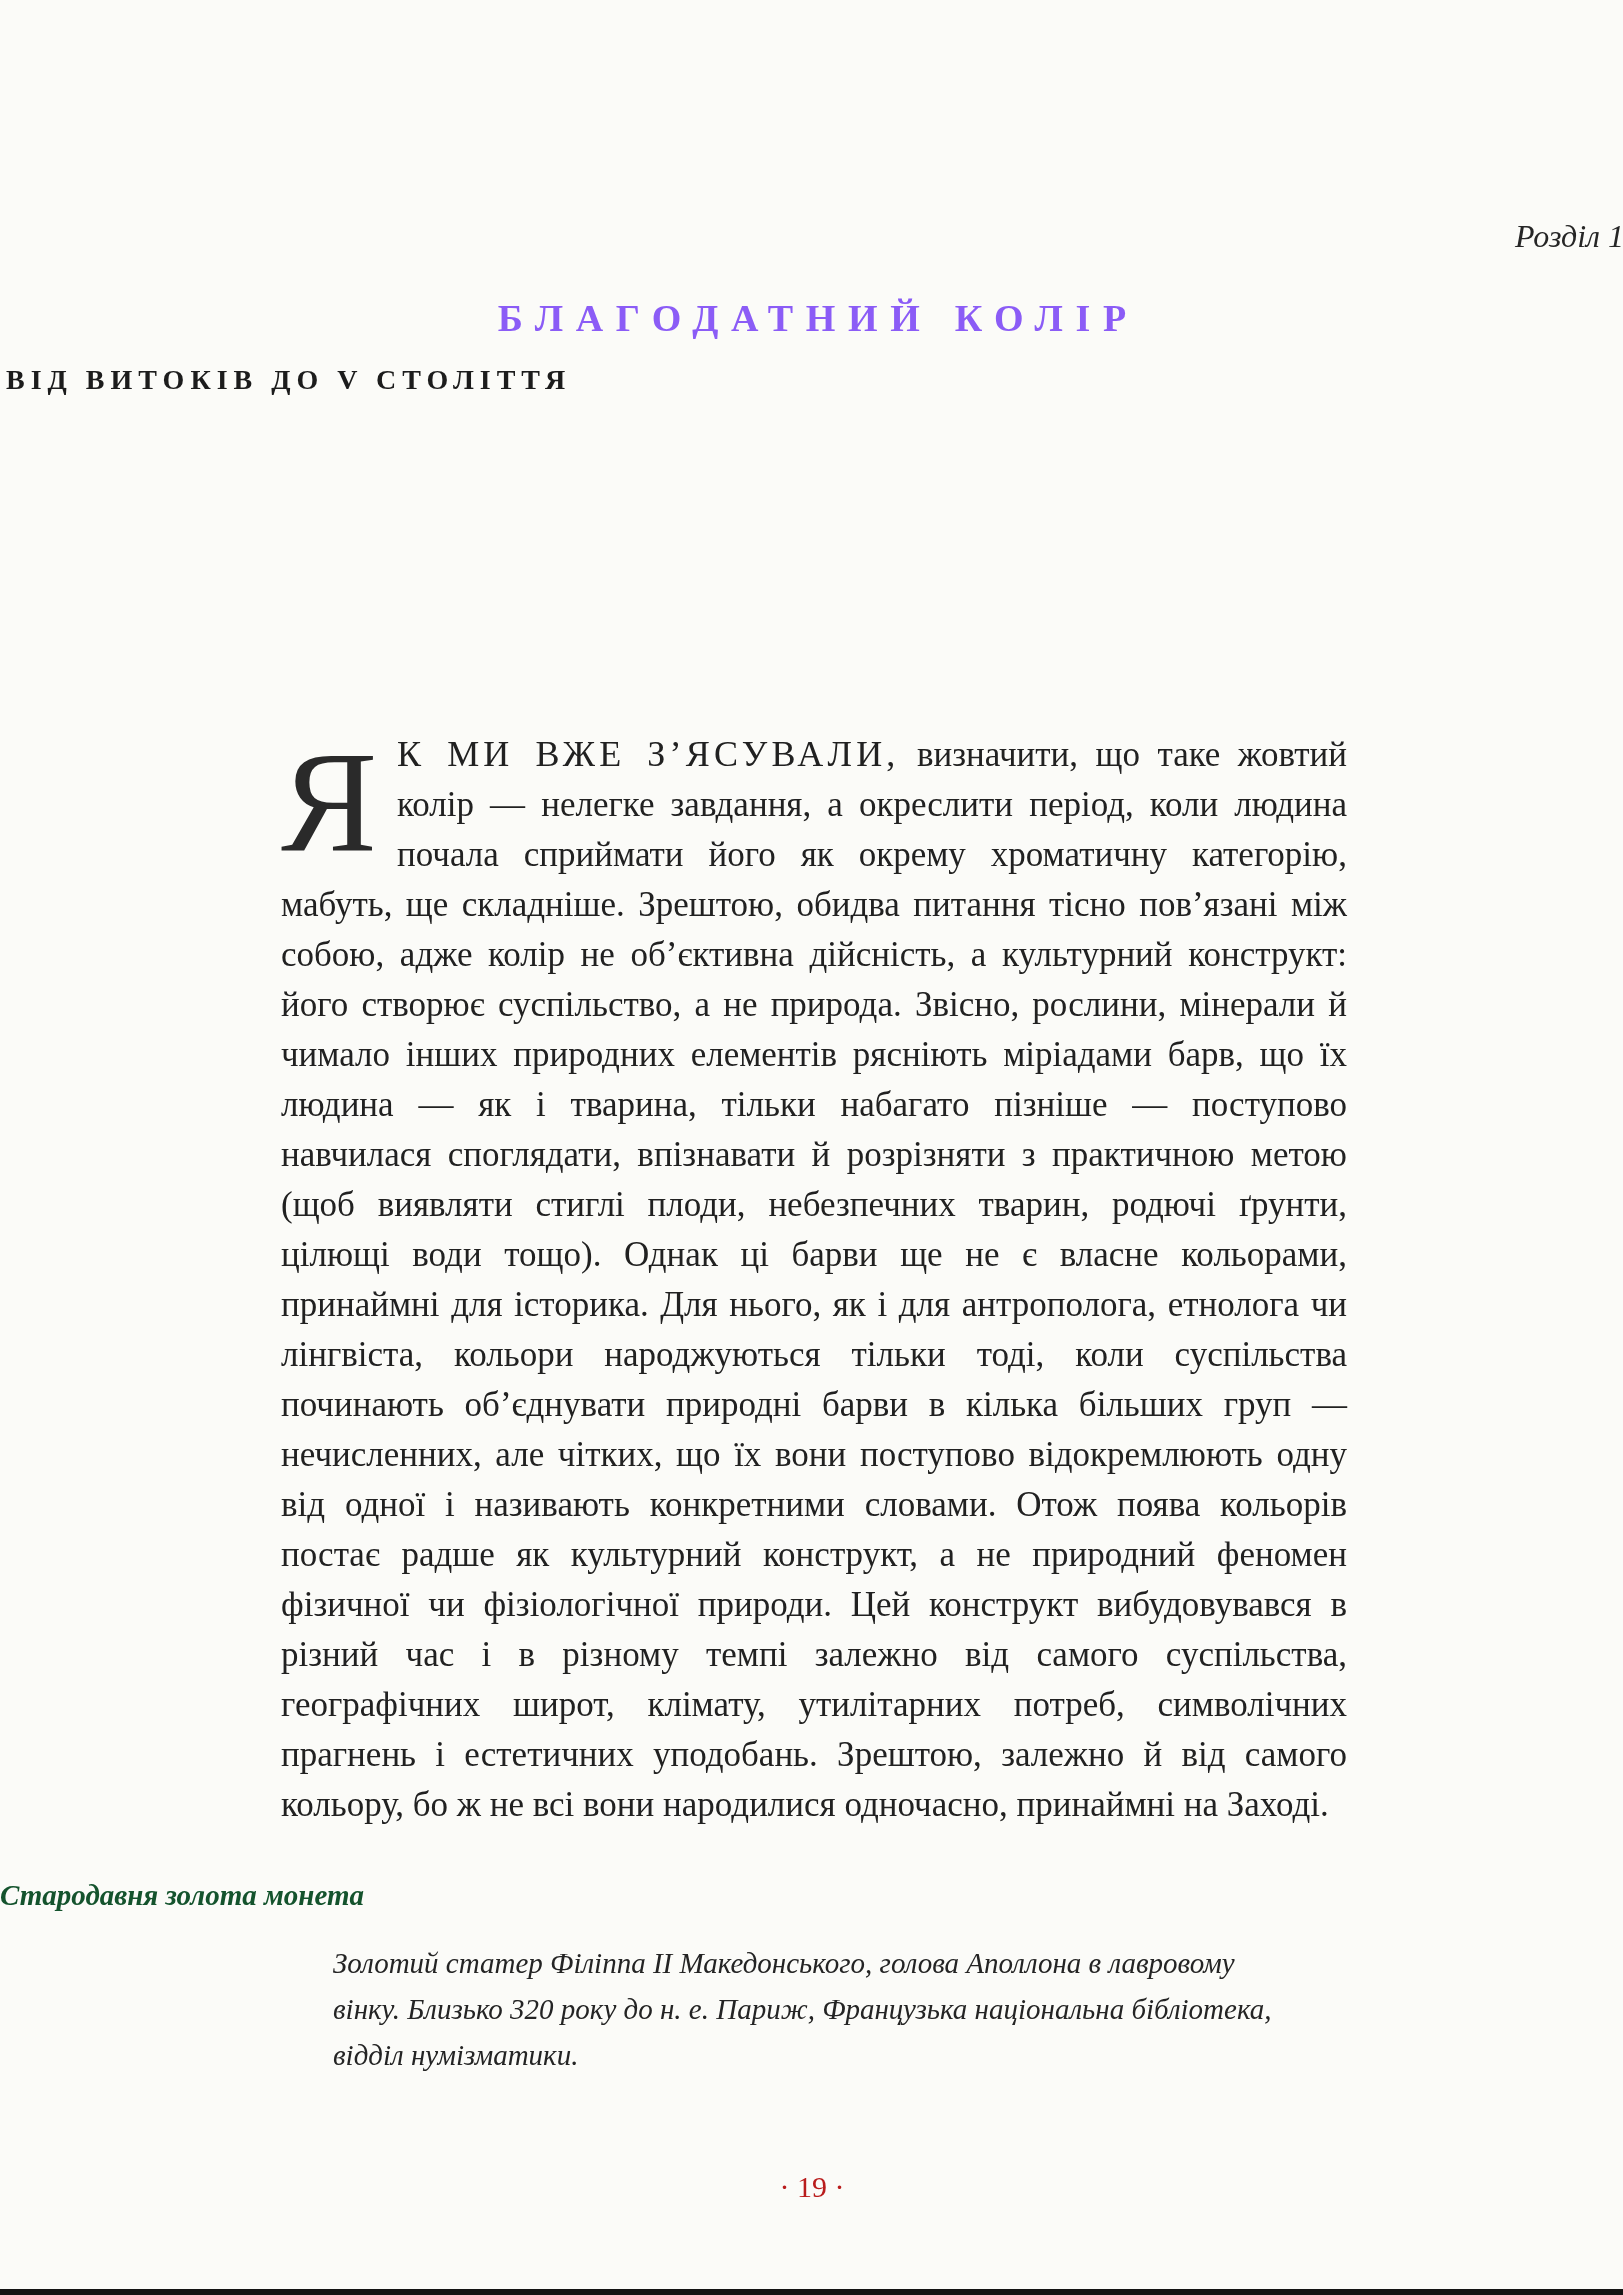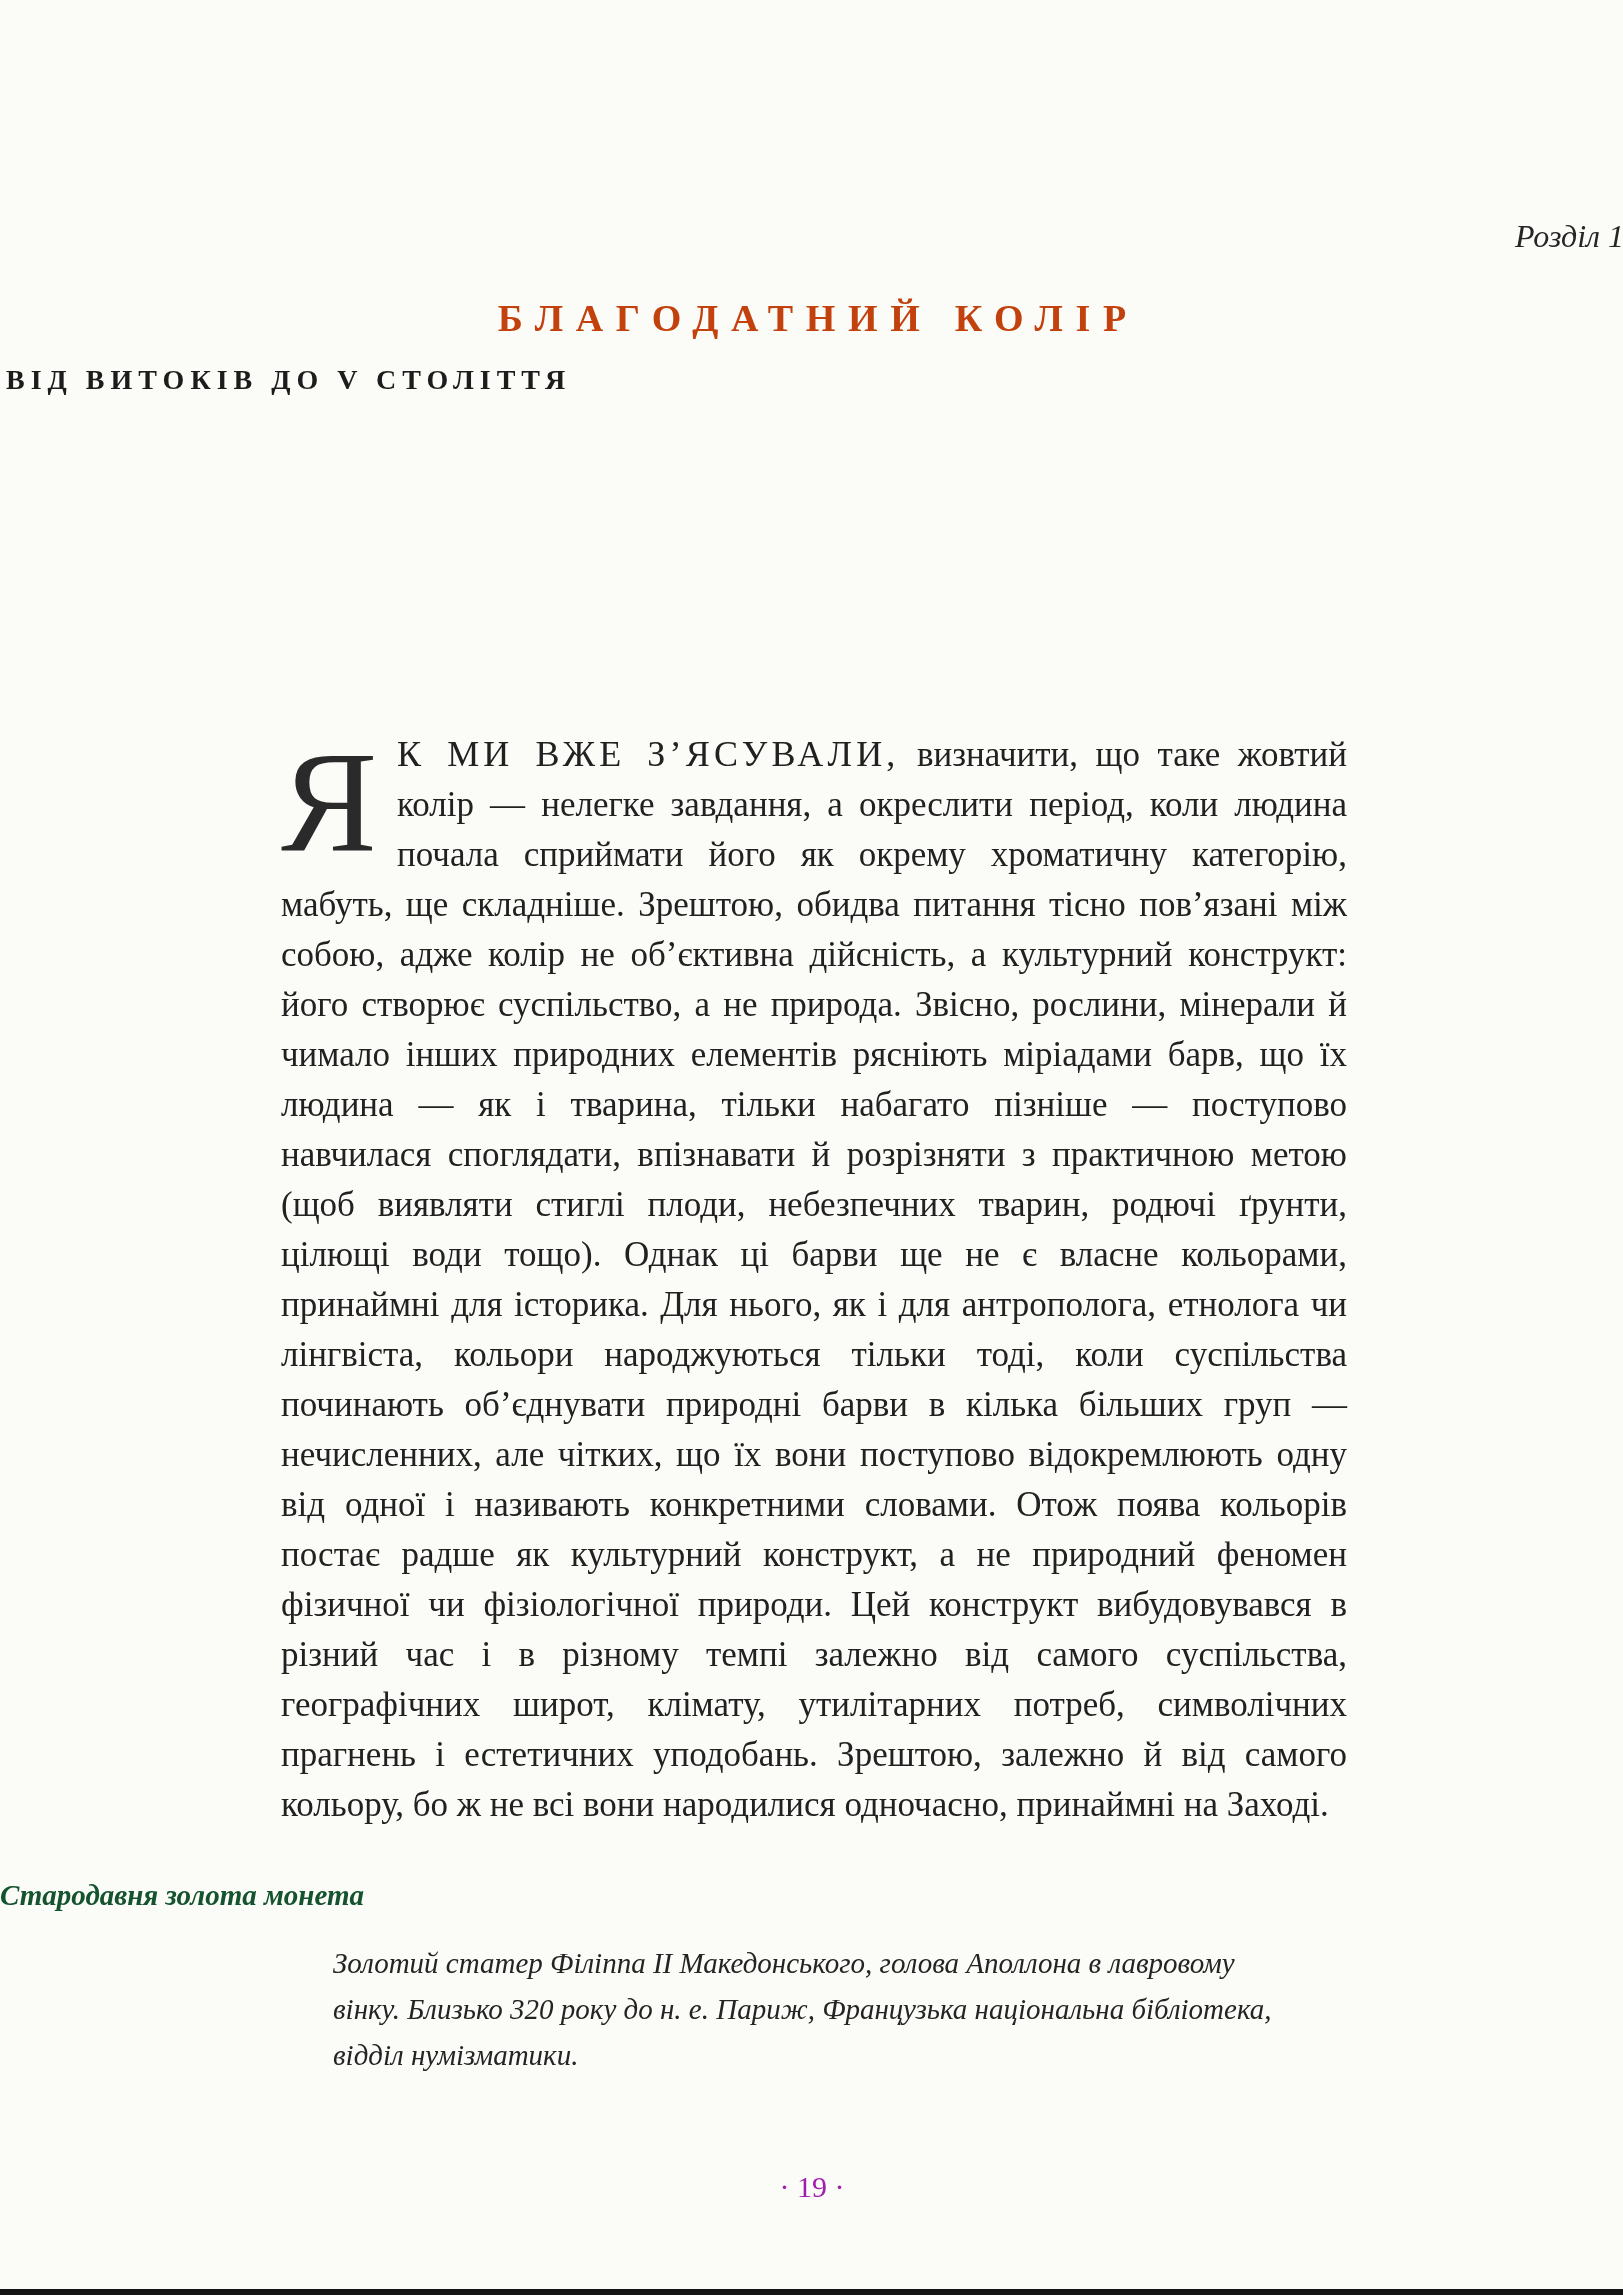--- a/index.html
+++ b/index.html
@@ -26,21 +26,21 @@
   }
 
   .chapter-title {
     position: absolute;
     top: 296px; left: 0; width: 100%;
     text-align: center;
     font-weight: 600;
     font-size: 38px;
     letter-spacing: 12.7px;
     text-indent: 12.7px; 
-    color: #c2410c;
+    color: #8b5cf6;
   }
 
   .chapter-subtitle {
     position: absolute;
     top: 364px; left: 0; width: 100%;
     font-weight: 600;
     font-size: 28px;
     letter-spacing: 6px;
     text-indent: 6px;
     color: #1c1c1c;
@@ -89,21 +89,21 @@
     line-height: 46px;
     text-align: left;
     color: #242424;
   }
 
   .page-number {
     position: absolute;
     top: 2170px; left: 0; width: 100%;
     text-align: center;
     font-size: 30px;
-    color: #a21caf;
+    color: #b91c1c;
   }
 
   .bottom-edge {
     position: absolute;
     left: 0; bottom: 0;
     width: 100%; height: 6px;
     background: #141414;
   }
 </style>
 </head>

